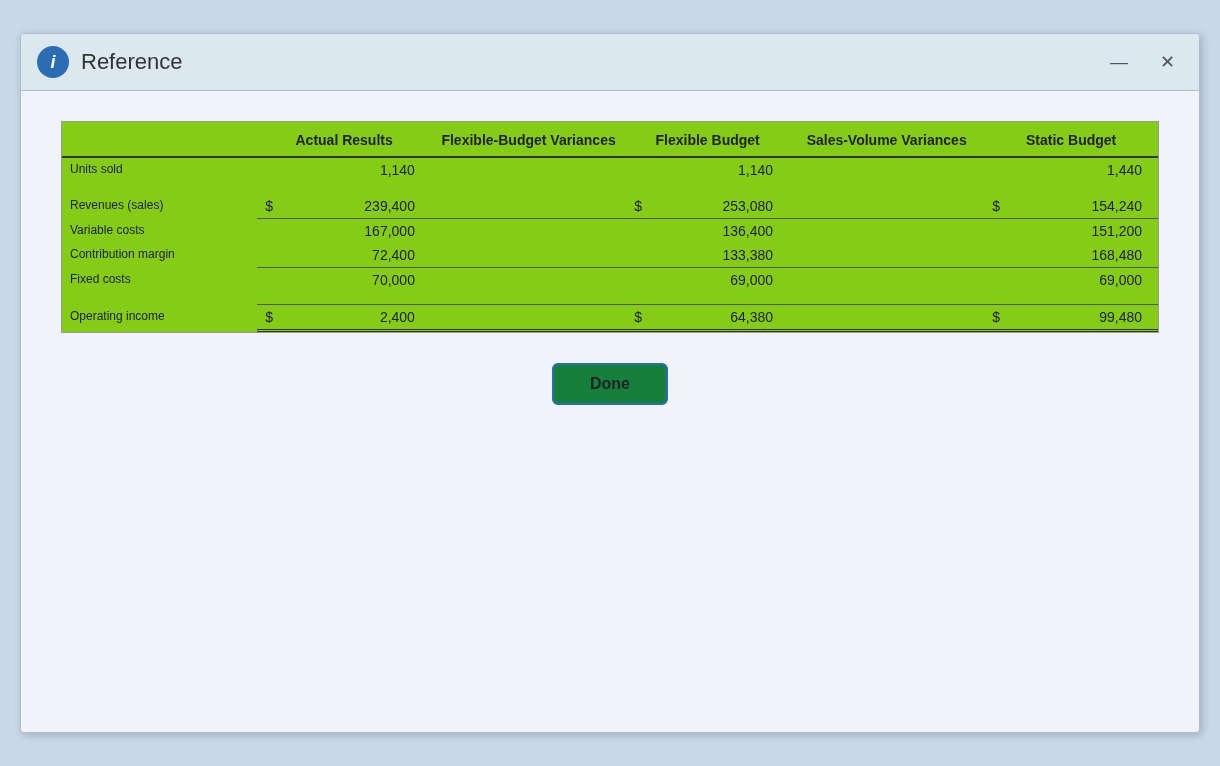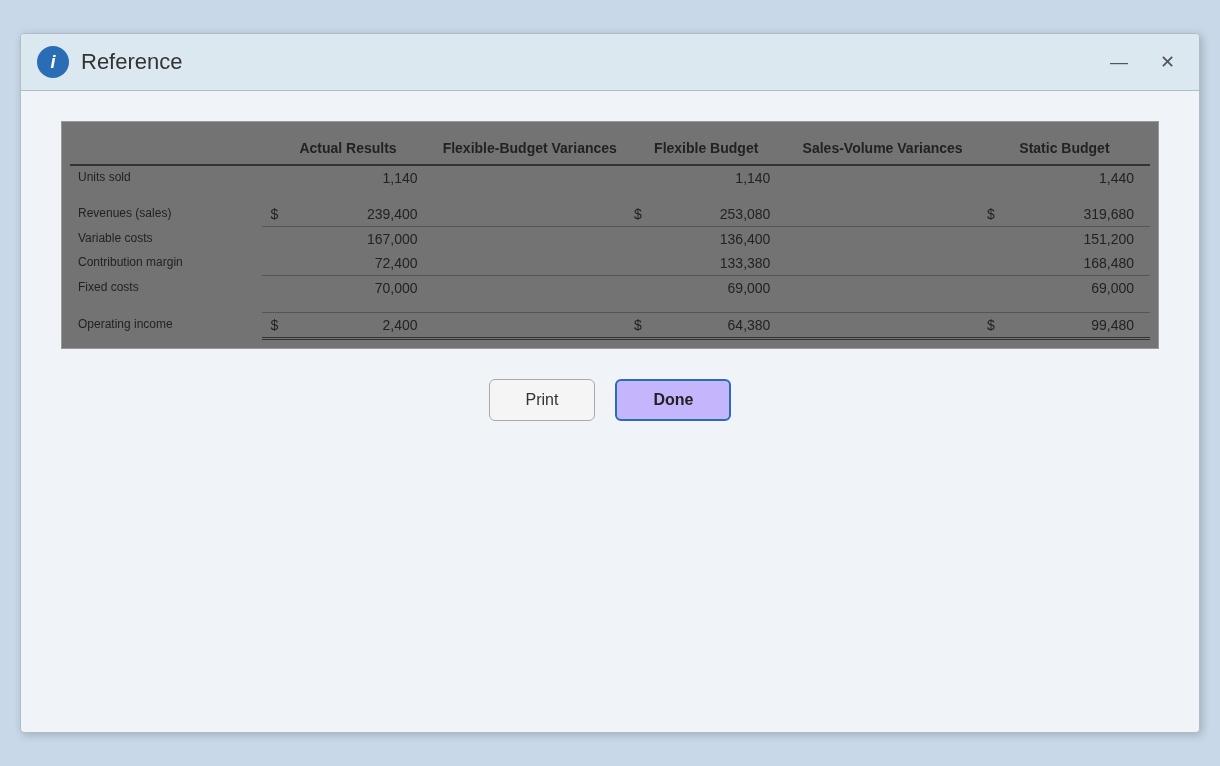--- a/index.html
+++ b/index.html
@@ -83,22 +83,22 @@
       padding: 30px 40px;
       display: flex;
       flex-direction: column;
       align-items: center;
       gap: 30px;
     }
 
     .table-container {
       width: 100%;
       border: 1px solid #999;
-      background: #737373;
-      padding: 8px;
+      background: #84cc16;
+      padding: 0;
     }
 
     table {
       width: 100%;
       border-collapse: collapse;
       font-size: 14px;
       color: #222;
     }
 
     .header-row th {
@@ -147,21 +147,21 @@
       font-size: 16px;
       cursor: pointer;
       border-radius: 6px;
       border: 1px solid #aaa;
       background: #f5f5f5;
       color: #333;
     }
 
     .btn-done {
       border: 2px solid #2a6db5;
-      background: #c4b5fd;
+      background: #15803d;
       color: #222;
       font-weight: bold;
     }
 
     
     .row-units td, .row-revenues td, .row-variable td,
     .row-contribution td, .row-fixed td, .row-operating td {
       padding-top: 4px;
       padding-bottom: 4px;
     }
@@ -227,21 +227,21 @@
             <td class="label-cell">Revenues (sales)</td>
             <td style="text-align:left; padding-left:8px;">
               <span>$</span>&nbsp;&nbsp;<span style="float:right; padding-right:8px;">239,400</span>
             </td>
             <td></td>
             <td style="text-align:left; padding-left:8px;">
               <span>$</span>&nbsp;&nbsp;<span style="float:right; padding-right:8px;margin-left:24px;">253,080</span>
             </td>
             <td></td>
             <td style="text-align:left; padding-left:8px;">
-              <span>$</span>&nbsp;&nbsp;<span style="float:right; padding-right:8px;">319,680</span>
+              <span>$</span>&nbsp;&nbsp;<span style="float:right; padding-right:8px;">154,240</span>
             </td>
           </tr>
 
           <tr class="row-variable">
             <td class="label-cell">Variable costs</td>
             <td style="text-align:right; padding-right:16px; border-top:1px solid #555;">167,000</td>
             <td style="border-top:1px solid #555;"></td>
             <td style="text-align:right; padding-right:16px; border-top:1px solid #555;">136,400</td>
             <td style="border-top:1px solid #555;"></td>
             <td style="text-align:right; padding-right:16px; border-top:1px solid #555;">151,200</td>
@@ -284,18 +284,17 @@
             <td style="text-align:left; padding-left:8px; border-top:1px solid #555; border-bottom:3px double #333;">
               <span>$</span>&nbsp;&nbsp;<span style="float:right; padding-right:8px;">99,480</span>
             </td>
           </tr>
 
         </tbody>
       </table>
     </div>
 
     <div class="buttons-row">
-      <button class="btn-print">Print</button>
       <button class="btn-done">Done</button>
     </div>
 
   </div>
 </div>
 
 </body></html>

